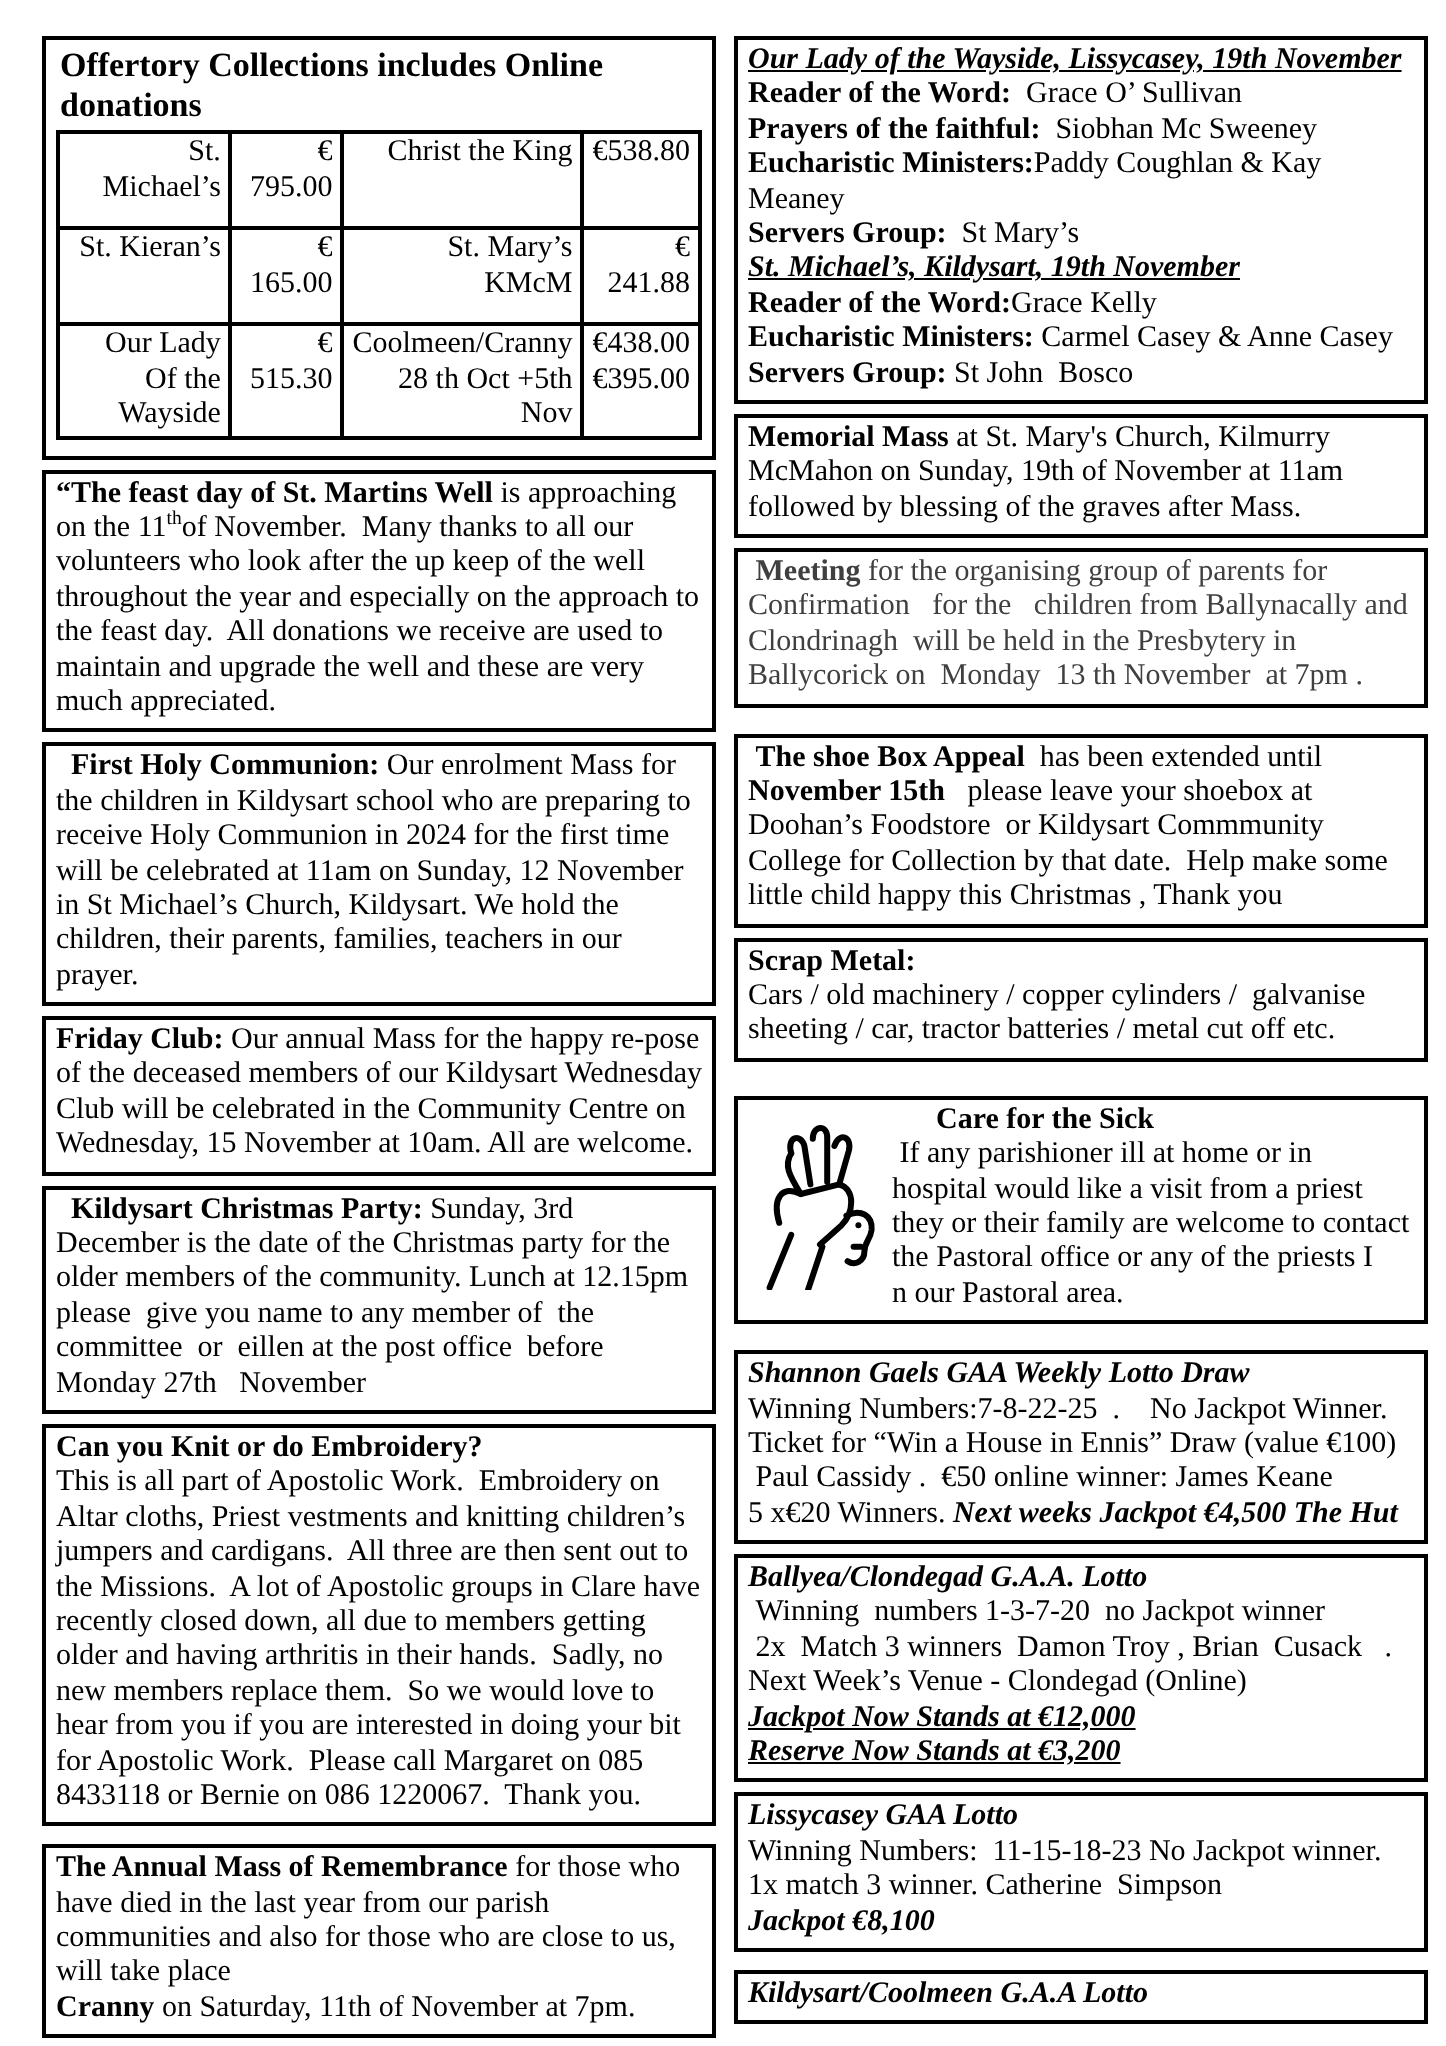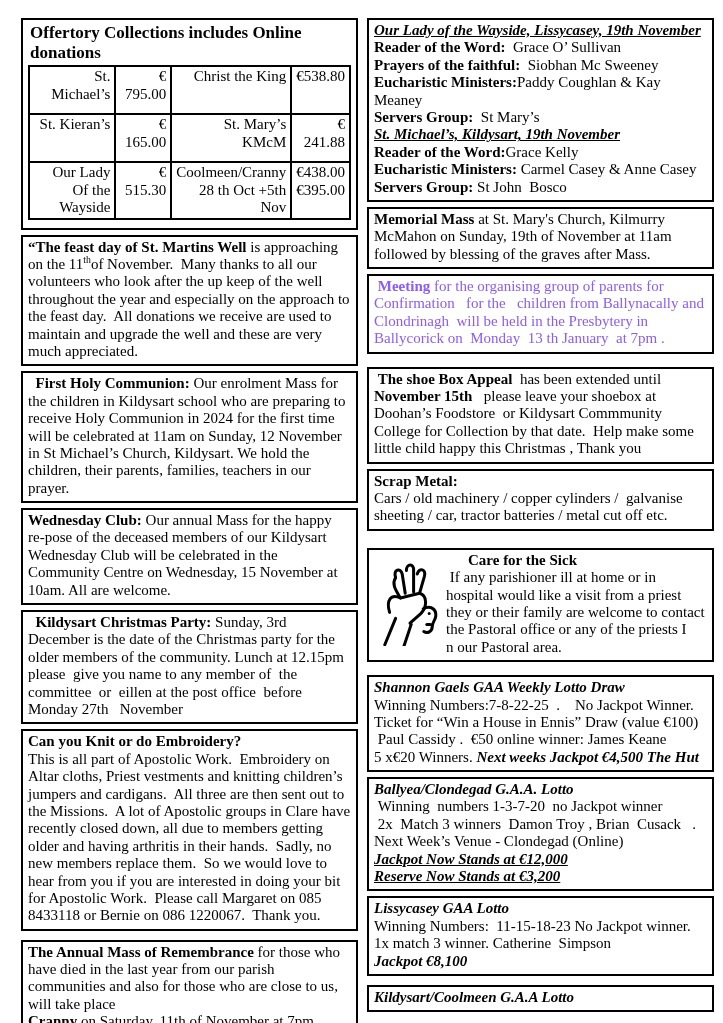--- a/index.html
+++ b/index.html
@@ -19,21 +19,21 @@
   .box{
     border:2px solid #000;
     padding:2px 5px 4px 5px;
     margin-bottom:5px;
     line-height:1.16;
   }
   .para{white-space:pre-wrap;}
   .b{font-weight:bold;}
   .i{font-style:italic;}
   .u{text-decoration:underline;}
-  .gray{color:#8b5cf6;}
+  .gray{color:#404040;}
   .align-center{}
   sup{font-size:0.65em;line-height:0;}
 
   
   .offertory-title{font-weight:bold;font-size:17px;padding:1px 2px 3px 2px;}
   table.offertory{border-collapse:collapse;width:100%;margin-bottom:4px;text-align:right;}
   table.offertory td{
     border:2px solid #000;
     vertical-align:top;
     padding:1px 4px;
@@ -92,21 +92,21 @@
       </table>
     </div>
 
     <div class="box">
         <div class="para"><span class="b">“The feast day of St. Martins Well</span><span> is approaching on the 11</span><sup>th</sup><span>of November.  Many thanks to all our volunteers who look after the up keep of the well throughout the year and especially on the approach to the feast day.  All donations we receive are used to maintain and upgrade the well and these are very much appreciated.</span></div>
       </div>
     <div class="box">
         <div class="para"><span class="b">  First Holy Communion:</span><span> Our enrolment Mass for the children in Kildysart school who are preparing to receive Holy Communion in 2024 for the first time will be celebrated at 11am on Sunday, 12 November in St Michael’s Church, Kildysart. We hold the children, their parents, families, teachers in our prayer.</span></div>
       </div>
     <div class="box">
-        <div class="para"><span class="b">Wednesday Club:</span><span> Our annual Mass for the happy re-pose of the deceased members of our Kildysart Wednesday Club will be celebrated in the Community Centre on Wednesday, 15 November at 10am. All are welcome.</span></div>
+        <div class="para"><span class="b">Friday Club:</span><span> Our annual Mass for the happy re-pose of the deceased members of our Kildysart Wednesday Club will be celebrated in the Community Centre on Wednesday, 15 November at 10am. All are welcome.</span></div>
       </div>
     <div class="box">
         <div class="para"><span class="b">  Kildysart Christmas Party:</span><span> Sunday, 3rd December is the date of the Christmas party for the older members of the community. Lunch at 12.15pm  please  give you name to any member of  the  committee  or  eillen at the post office  before  Monday 27th   November</span></div>
       </div>
     <div class="box">
         <div class="para"><span class="b">Can you Knit or do Embroidery?</span></div>
         <div class="para"><span>This is all part of Apostolic Work.  Embroidery on Altar cloths, Priest vestments and knitting children’s jumpers and cardigans.  All three are then sent out to the Missions.  A lot of Apostolic groups in Clare have recently closed down, all due to members getting older and having arthritis in their hands.  Sadly, no new members replace them.  So we would love to hear from you if you are interested in doing your bit for Apostolic Work.  Please call Margaret on 085 8433118 or Bernie on 086 1220067.  Thank you.</span></div>
       </div>
     <div class="box mt4">
         <div class="para"><span class="b">The Annual Mass of Remembrance</span><span> for those who have died in the last year from our parish communities and also for those who are close to us, will take place</span></div>
@@ -125,21 +125,21 @@
         <div class="para"><span class="b">Servers Group:</span><span>  St Mary’s</span></div>
         <div class="para"><span class="b i u">St. Michael’s, Kildysart, 19th November</span></div>
         <div class="para"><span class="b">Reader of the Word:</span><span>Grace Kelly</span></div>
         <div class="para"><span class="b">Eucharistic Ministers:</span><span> Carmel Casey &amp; Anne Casey</span></div>
         <div class="para"><span class="b">Servers Group:</span><span> St John  Bosco</span></div>
       </div>
     <div class="box">
         <div class="para"><span class="b">Memorial Mass</span><span> at St. Mary's Church, Kilmurry McMahon on Sunday, 19th of November at 11am followed by blessing of the graves after Mass.</span></div>
       </div>
     <div class="box">
-        <div class="para"><span class="b gray"> Meeting</span><span class="gray"> for the organising group of parents for Confirmation   for the   children from Ballynacally and Clondrinagh  will be held in the Presbytery in Ballycorick on  Monday  13 th January  at 7pm .</span></div>
+        <div class="para"><span class="b gray"> Meeting</span><span class="gray"> for the organising group of parents for Confirmation   for the   children from Ballynacally and Clondrinagh  will be held in the Presbytery in Ballycorick on  Monday  13 th November  at 7pm .</span></div>
       </div>
     <div class="box mt6">
         <div class="para"><span class="b"> The shoe Box Appeal</span><span>  has been extended until </span><span class="b">November 15th</span><span>   please leave your shoebox at Doohan’s Foodstore  or Kildysart Commmunity College for Collection by that date.  Help make some little child happy this Christmas , Thank you</span></div>
       </div>
     <div class="box">
         <div class="para"><span class="b">Scrap Metal:</span></div>
         <div class="para"><span>Cars / old machinery / copper cylinders /  galvanise sheeting / car, tractor batteries / metal cut off etc.</span></div>
       </div>
 
     <div class="box mt12">

